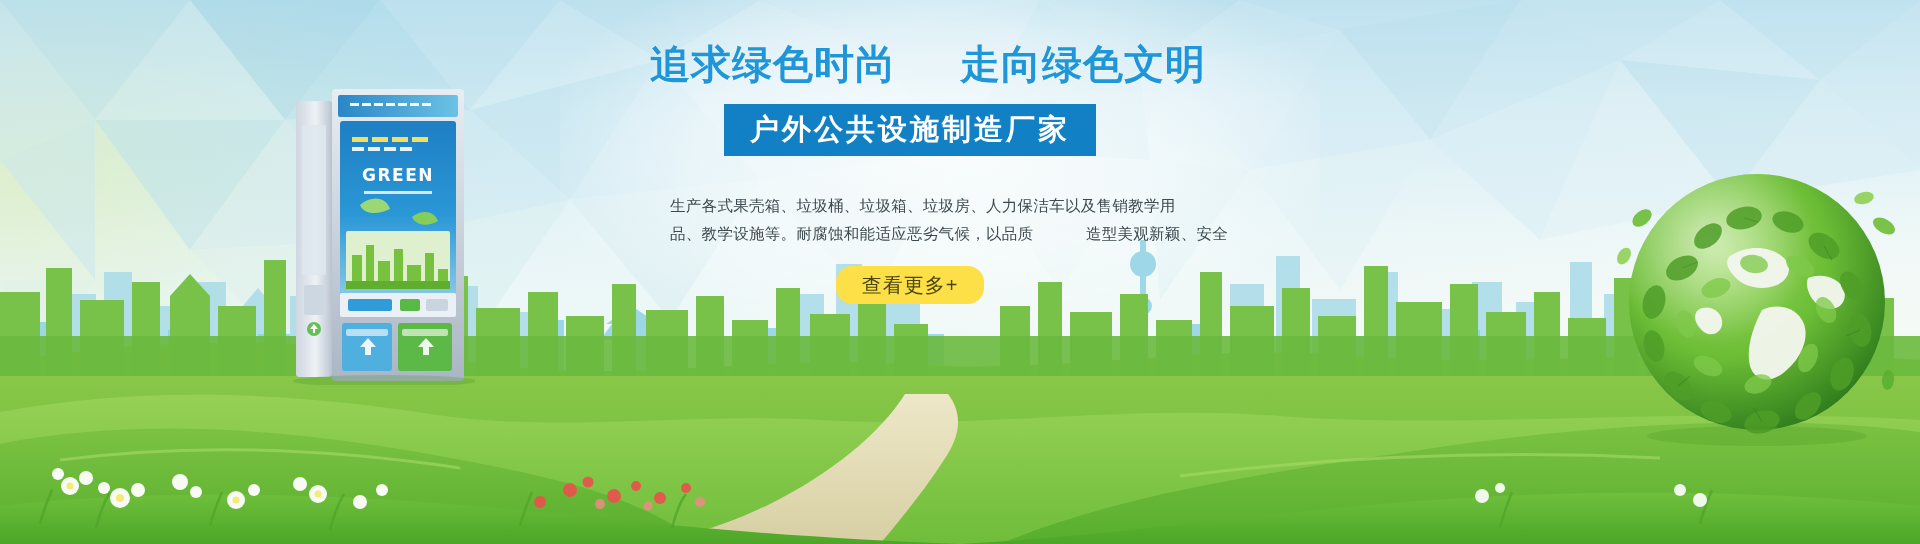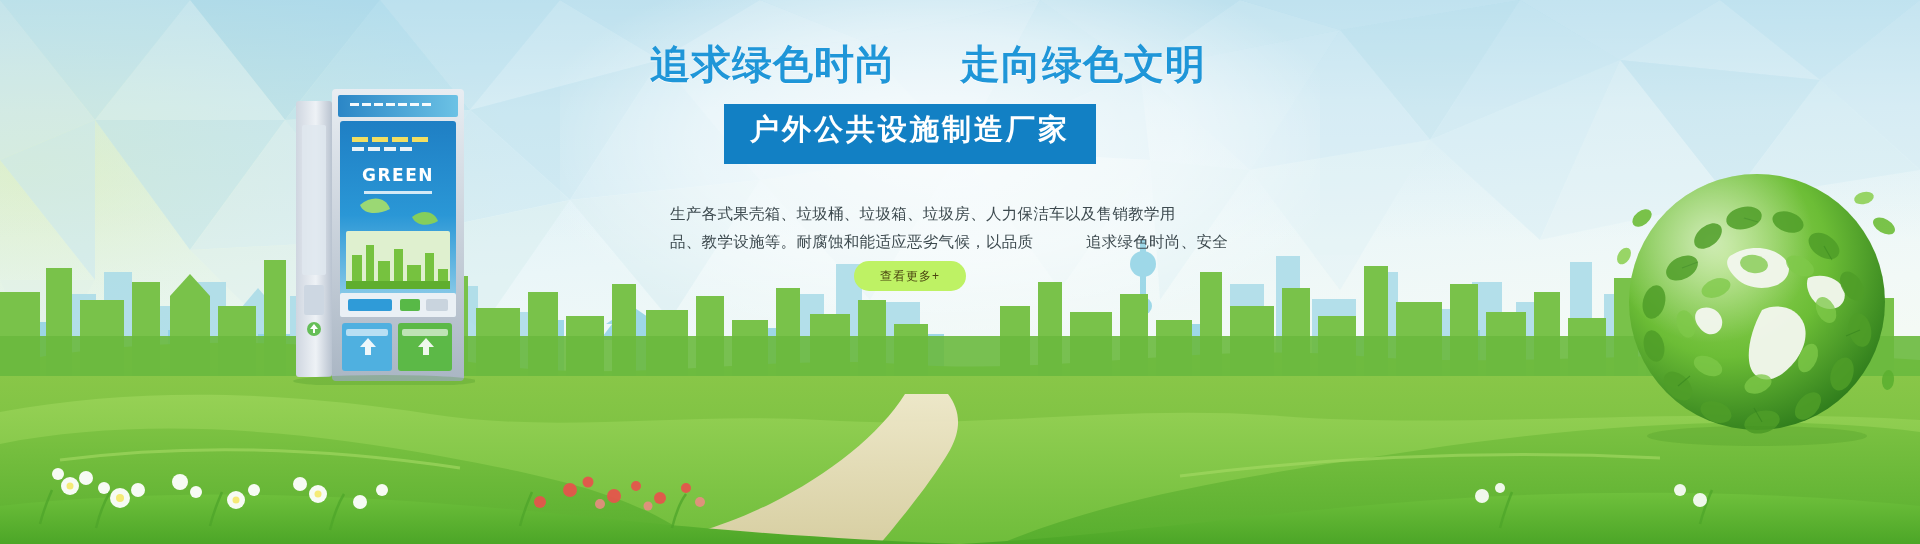--- a/index.html
+++ b/index.html
@@ -25,27 +25,27 @@
   
   .hills{position:absolute;left:0;bottom:0;width:100%;height:300px;}
 
   
   .content{position:absolute;left:650px;top:42px;width:520px;text-align:center;z-index:40;}
   .headline{font-size:40px;font-weight:bold;color:#1f96d8;letter-spacing:1px;
     white-space:nowrap;line-height:1.1;margin:0 0 18px 0;
     text-shadow:0 1px 0 rgba(255,255,255,.6);}
   .headline .gap{display:inline-block;width:34px;}
   .subbar{display:inline-block;background:#1280c4;color:#fff;font-size:29px;font-weight:bold;
-    letter-spacing:3px;padding:9px 26px 18px 26px;white-space:nowrap;line-height:1.15;}
+    letter-spacing:3px;padding:9px 26px 10px 26px;white-space:nowrap;line-height:1.15;}
   .desc{margin:36px auto 0 auto;width:480px;font-size:15.5px;color:#3d4a4f;line-height:28px;
     text-align:justify;text-align-last:center;letter-spacing:.3px;}
   .desc .ln{display:block;white-space:nowrap;}
   .desc .sp{display:inline-block;width:42px;}
-  .more-btn{display:inline-block;margin-top:5px;background:#bef264;color:#4a4410;
-    font-size:12px;padding:9px 26px;border-radius:16px;border:none;cursor:pointer;
+  .more-btn{display:inline-block;margin-top:18px;background:#fde047;color:#4a4410;
+    font-size:20px;padding:9px 26px;border-radius:16px;border:none;cursor:pointer;
     letter-spacing:1px;line-height:1;}
 
   
   .kiosk{position:absolute;left:290px;top:85px;width:185px;height:300px;z-index:30;}
 
   
   .globe-wrap{position:absolute;right:18px;top:160px;width:290px;height:290px;z-index:35;}
 
   
   .flowers{position:absolute;left:0;bottom:0;width:100%;height:120px;z-index:36;}
@@ -510,20 +510,20 @@
 
     <div>
       <span class="subbar">户外公共设施制造厂家</span>
     </div>
 
     <p class="desc">
       <span class="ln">生产各式果壳箱、垃圾桶、垃圾箱、垃圾房、人力保洁车以及售销教学用</span>
       <span class="ln">
         <span>品、教学设施等。耐腐蚀和能适应恶劣气候，以品质</span>
         <span class="sp"></span>
-        <span>追求绿色时尚、安全</span>
+        <span>造型美观新颖、安全</span>
       </span>
     </p>
 
     <button class="more-btn">查看更多+</button>
   </div>
 
 </div>
 
 </body></html>

